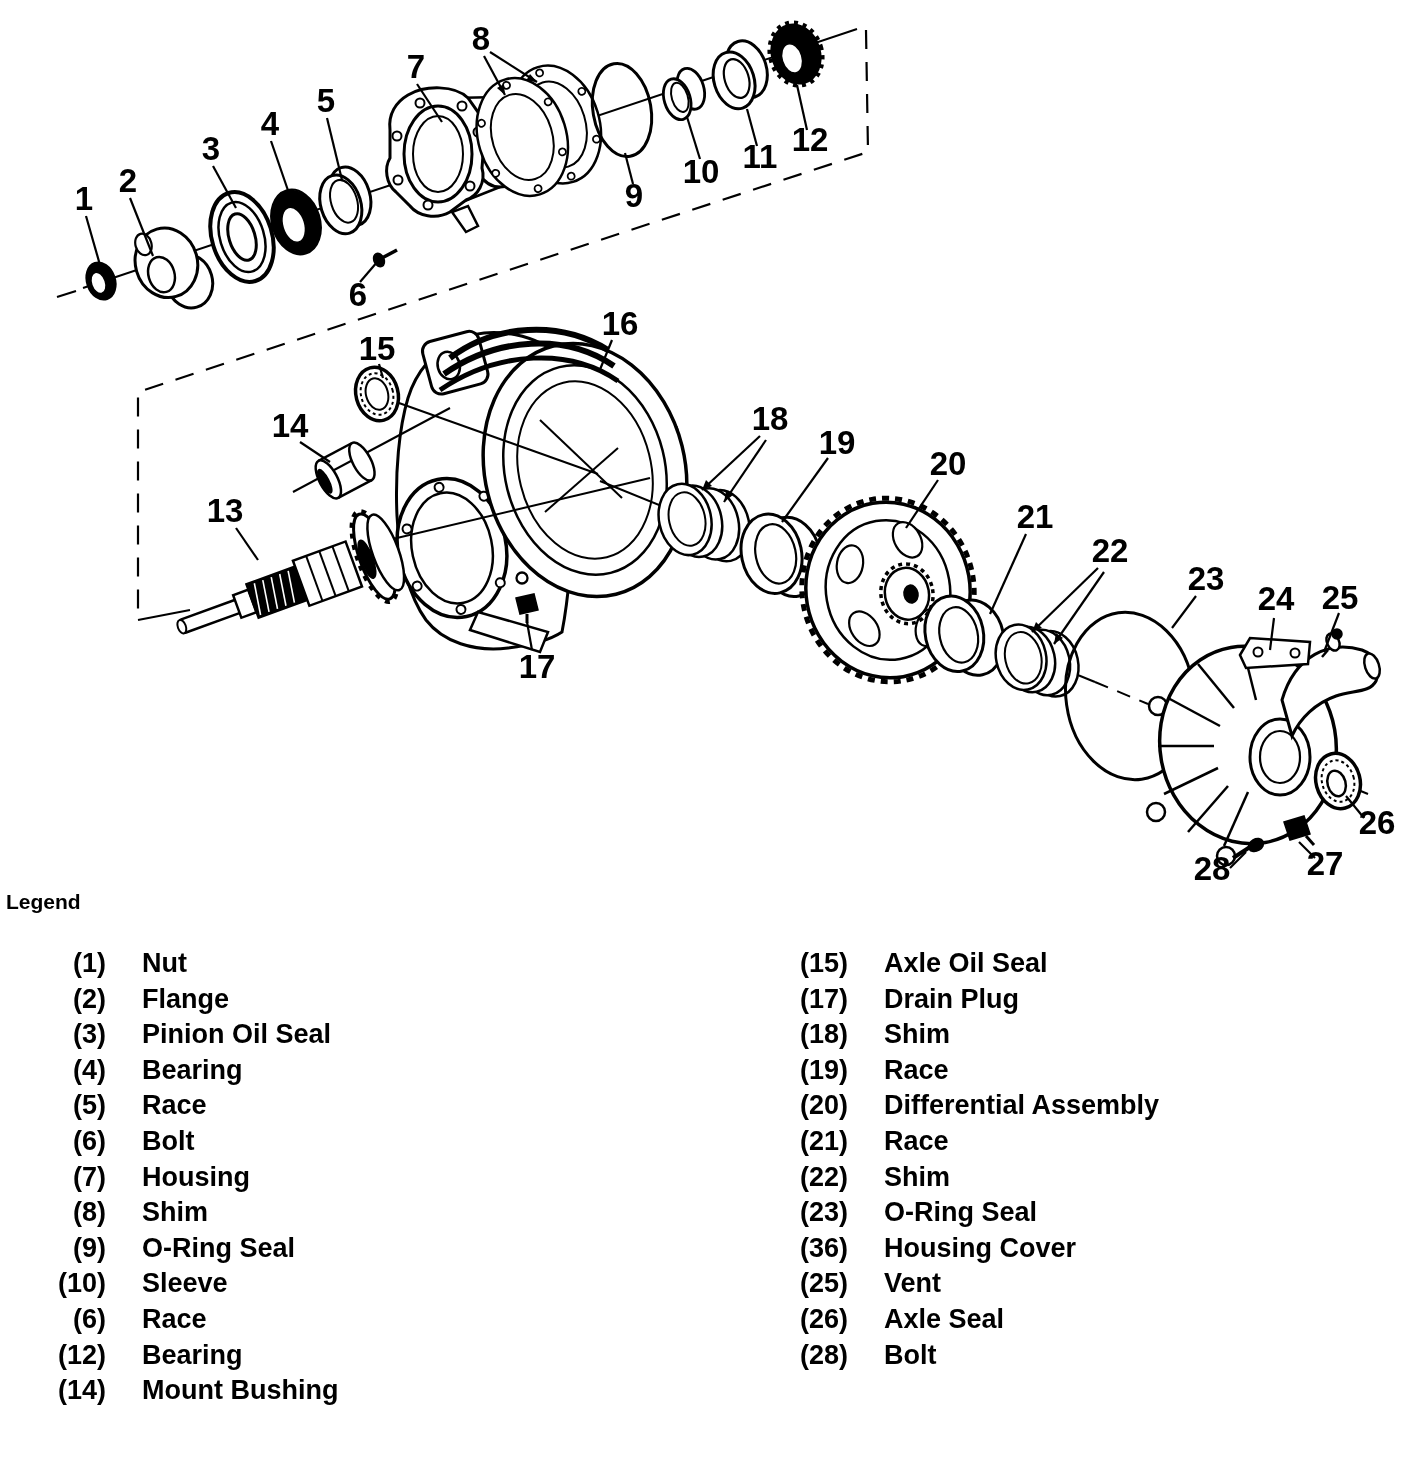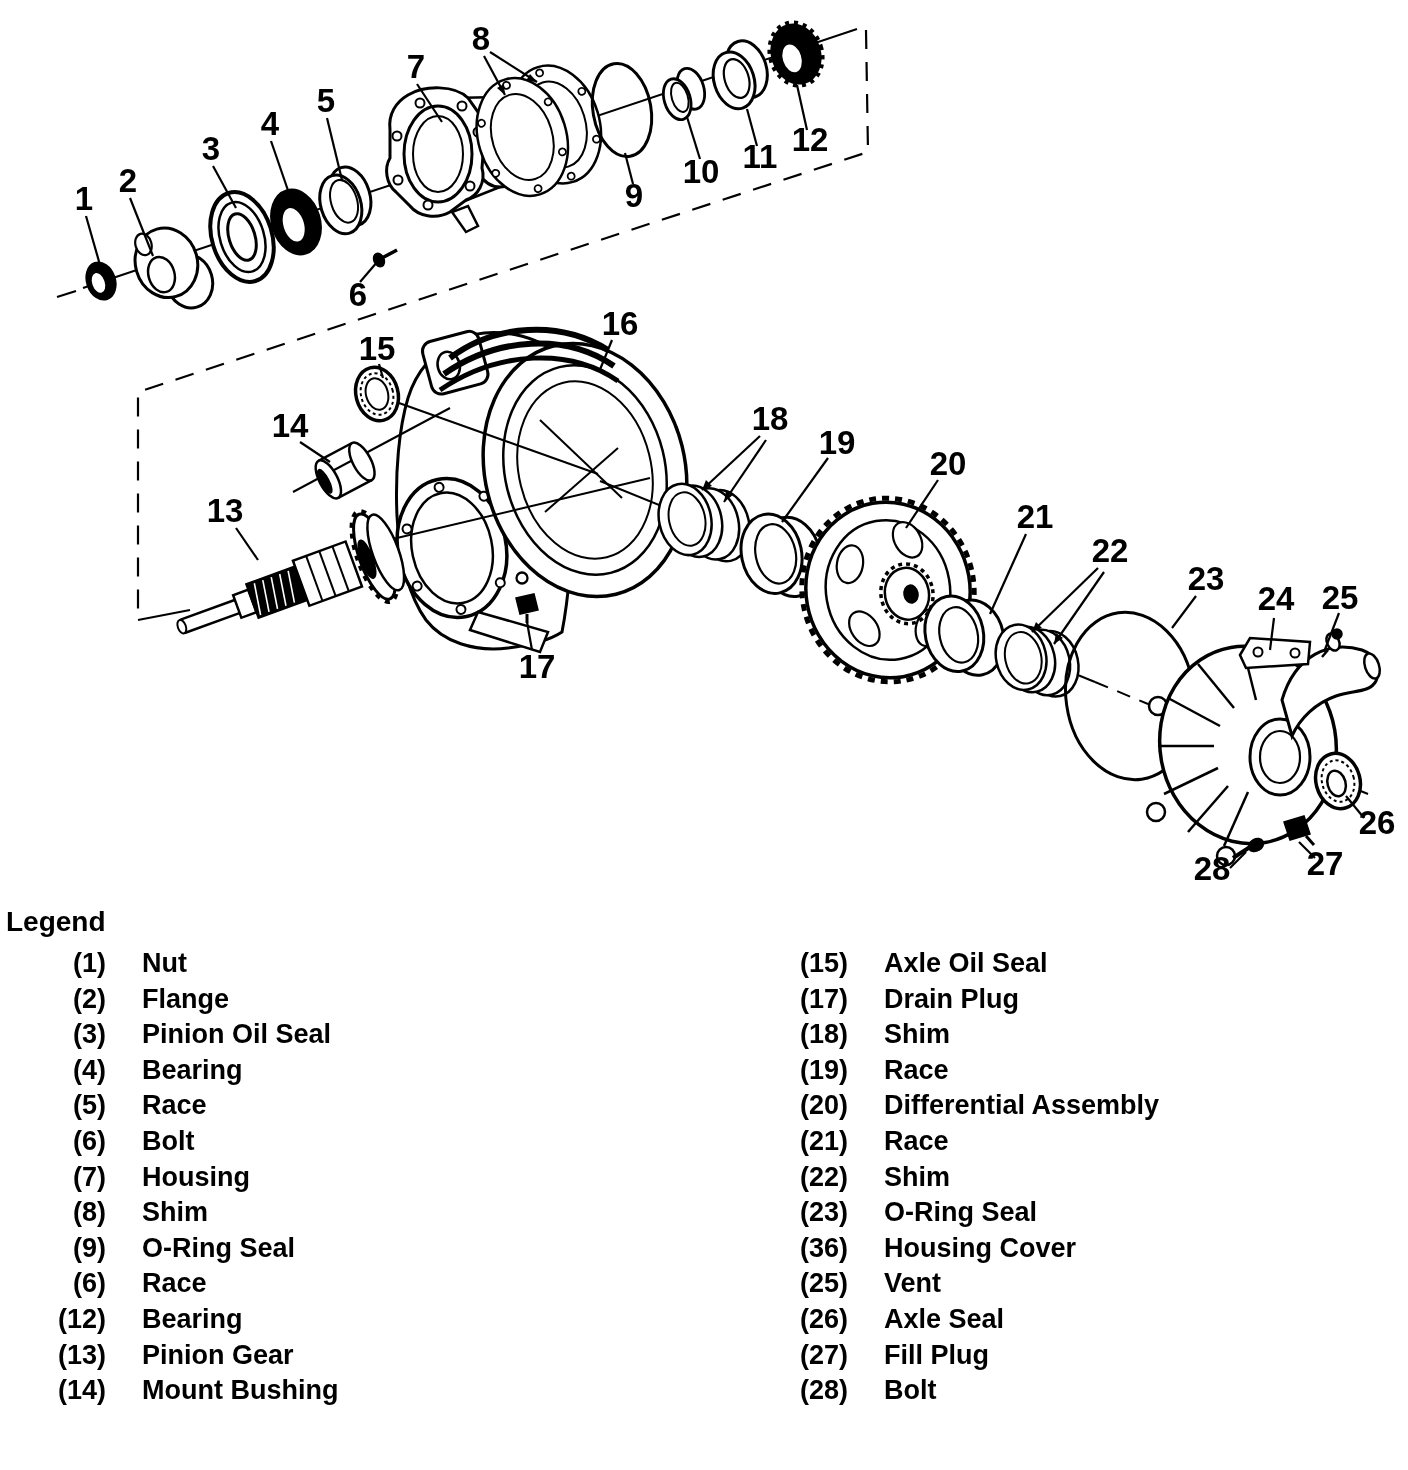--- a/index.html
+++ b/index.html
@@ -5,21 +5,21 @@
   html,body{margin:0;padding:0;background:#ffffff;}
   body{width:1408px;height:1470px;position:relative;overflow:hidden;
        font-family:"Liberation Sans",sans-serif;color:#000;}
   #diagram{position:absolute;left:0;top:0;}
   svg text{font-family:"Liberation Sans",sans-serif;font-weight:700;font-size:33px;
            fill:#000;text-anchor:middle;}
   .ln{stroke:#000;fill:none;}
   .wt{stroke:#000;fill:#ffffff;}
   .bk{stroke:#000;fill:#000000;}
   .legend{position:absolute;left:0;top:890px;width:1408px;height:580px;}
-  .legend-title{position:absolute;left:6px;top:16px;font-size:28px;font-weight:700;}
+  .legend-title{position:absolute;left:6px;top:0;font-size:21px;font-weight:700;}
   .col{position:absolute;top:58px;}
   .col-left{left:46px;}
   .col-right{left:788px;}
   .lrow{display:flex;align-items:baseline;height:35.6px;font-size:27px;font-weight:700;}
   .lnum{width:60px;text-align:right;flex:0 0 60px;}
   .llab{margin-left:36px;white-space:nowrap;}
 </style>
 </head>
 <body>
 
@@ -392,32 +392,32 @@
       </div>
     <div class="lrow">
         <span class="lnum">(8)</span>
         <span class="llab">Shim</span>
       </div>
     <div class="lrow">
         <span class="lnum">(9)</span>
         <span class="llab">O-Ring Seal</span>
       </div>
     <div class="lrow">
+        <span class="lnum">(10)</span>
+        <span class="llab">Sleeve</span>
+      </div>
+    <div class="lrow">
         <span class="lnum">(6)</span>
         <span class="llab">Race</span>
       </div>
     <div class="lrow">
         <span class="lnum">(12)</span>
         <span class="llab">Bearing</span>
       </div>
     <div class="lrow">
-        <span class="lnum">(13)</span>
-        <span class="llab">Pinion Gear</span>
-      </div>
-    <div class="lrow">
         <span class="lnum">(14)</span>
         <span class="llab">Mount Bushing</span>
       </div>
   </div>
 
   <div class="col col-right">
     <div class="lrow">
         <span class="lnum">(15)</span>
         <span class="llab">Axle Oil Seal</span>
       </div>
@@ -455,21 +455,17 @@
       </div>
     <div class="lrow">
         <span class="lnum">(25)</span>
         <span class="llab">Vent</span>
       </div>
     <div class="lrow">
         <span class="lnum">(26)</span>
         <span class="llab">Axle Seal</span>
       </div>
     <div class="lrow">
-        <span class="lnum">(27)</span>
-        <span class="llab">Fill Plug</span>
-      </div>
-    <div class="lrow">
         <span class="lnum">(28)</span>
         <span class="llab">Bolt</span>
       </div>
   </div>
 </div>
 
 </body></html>

